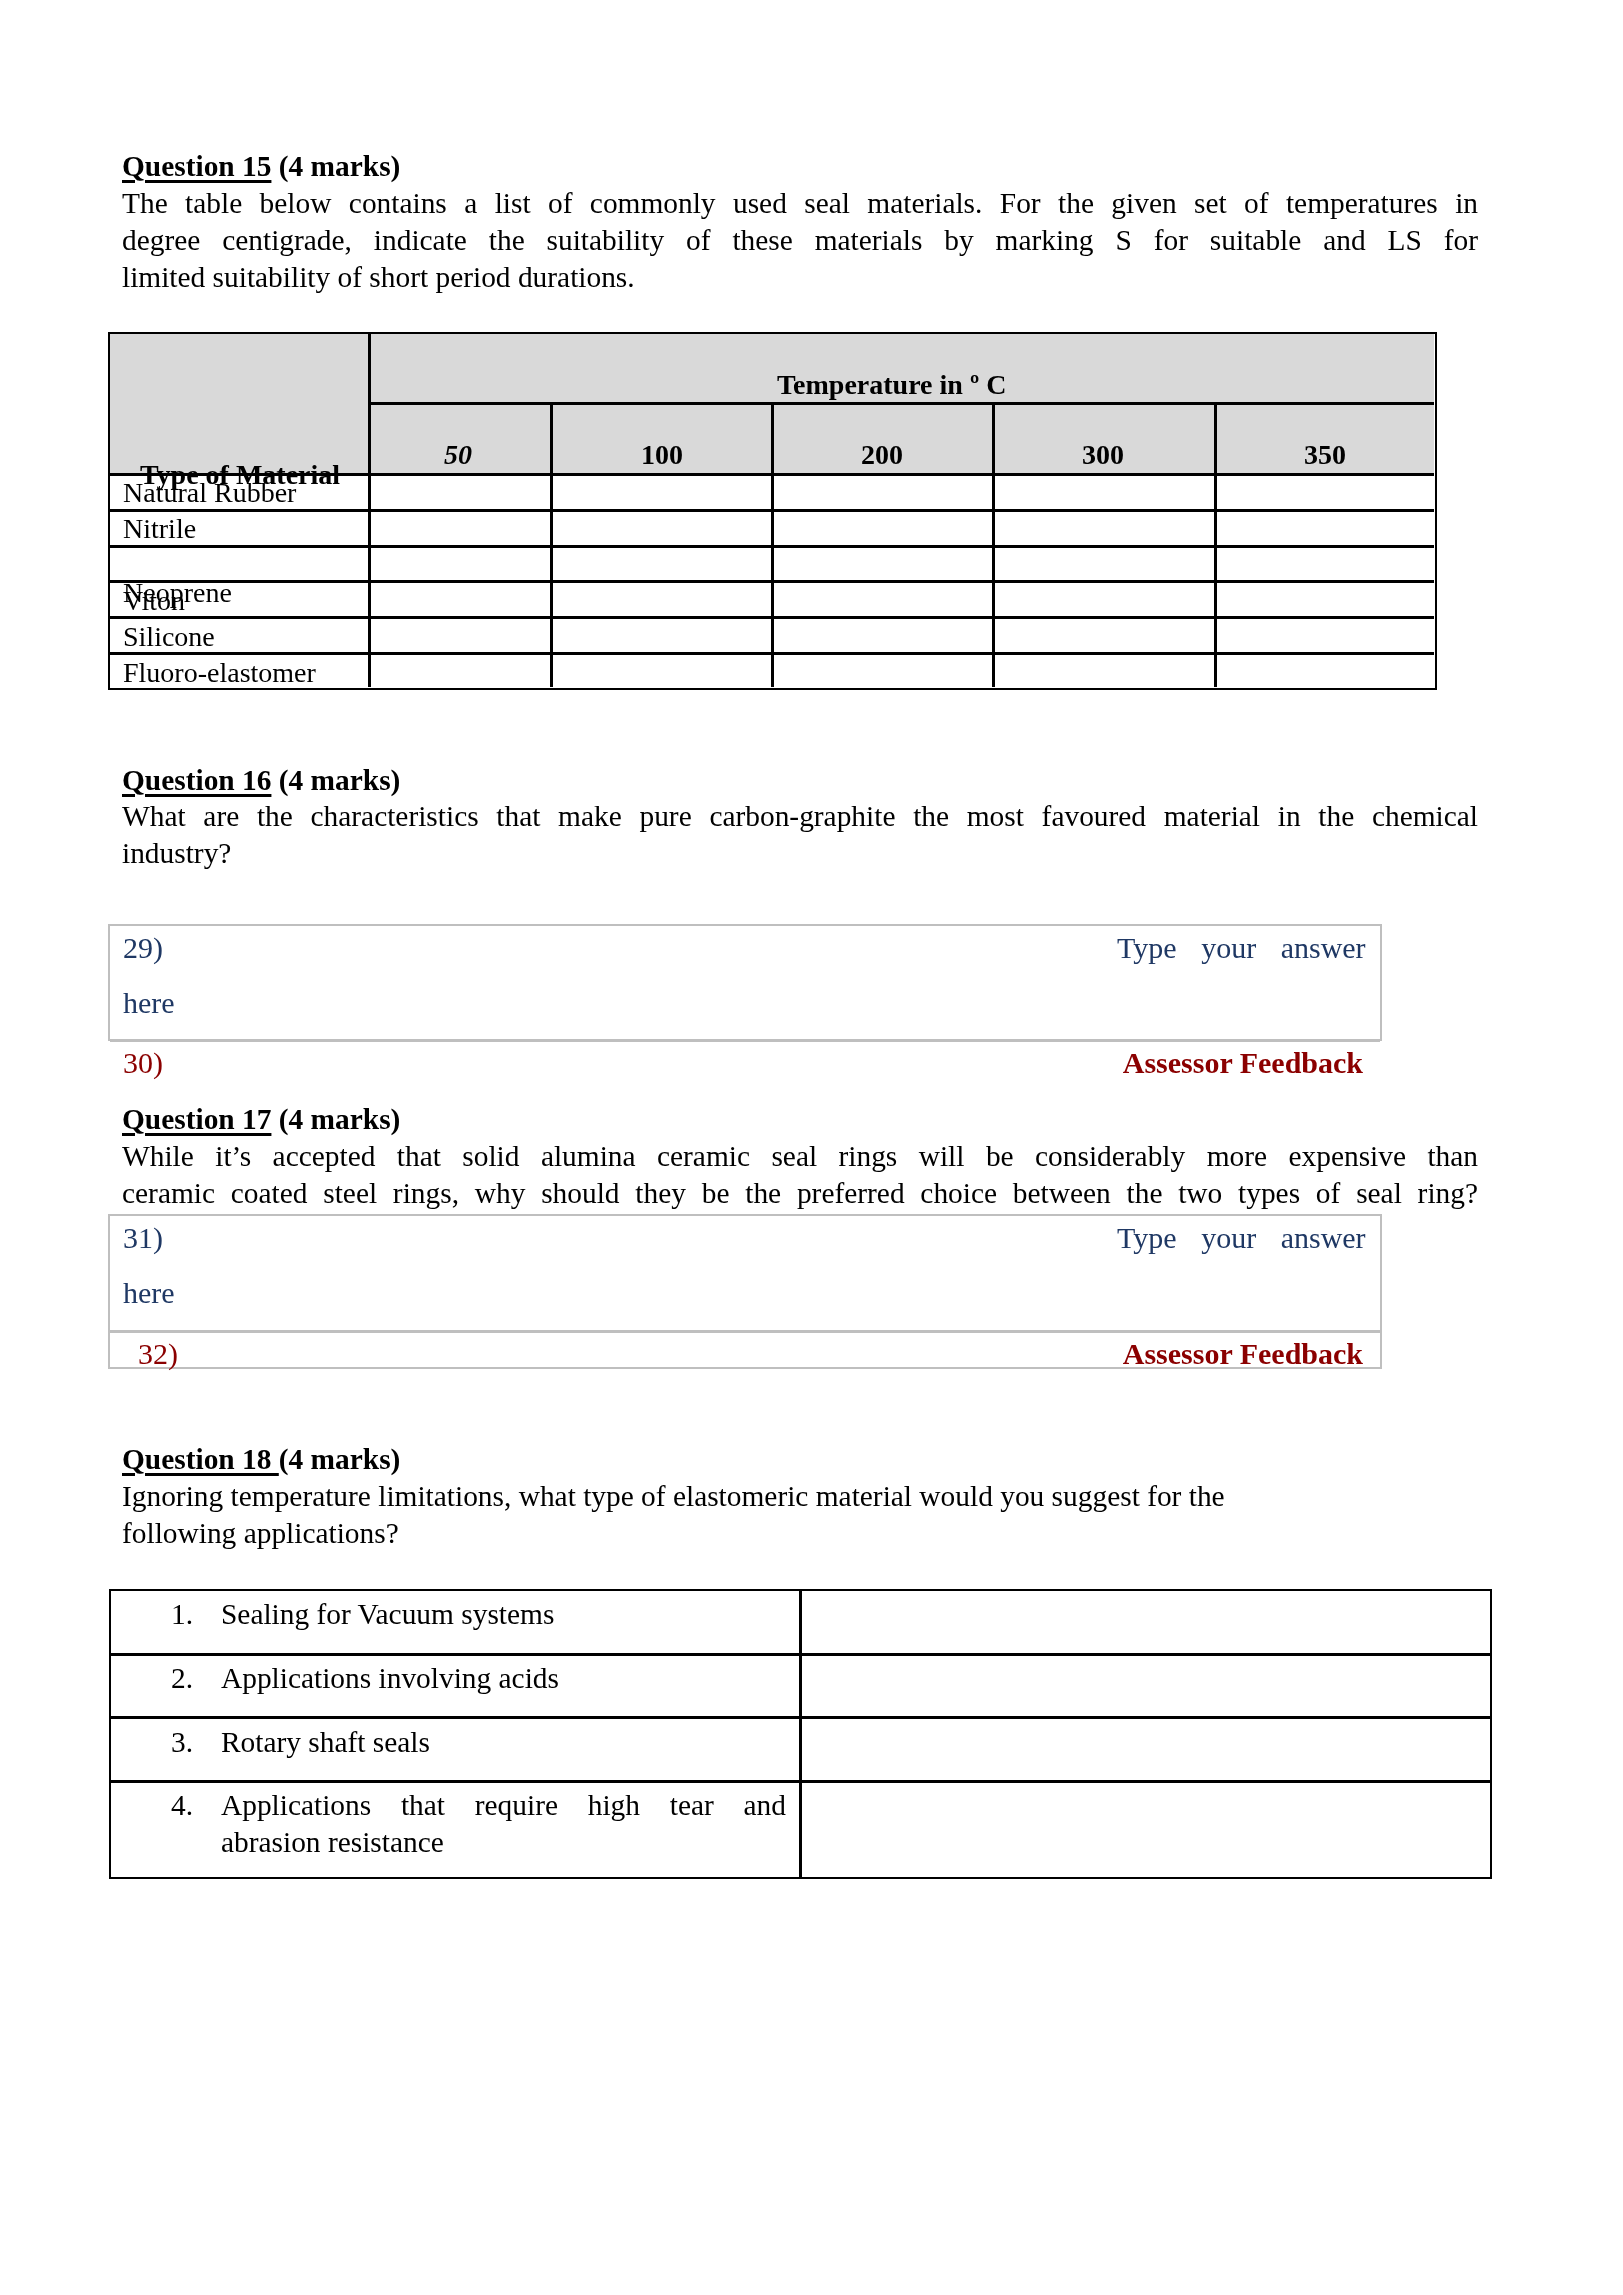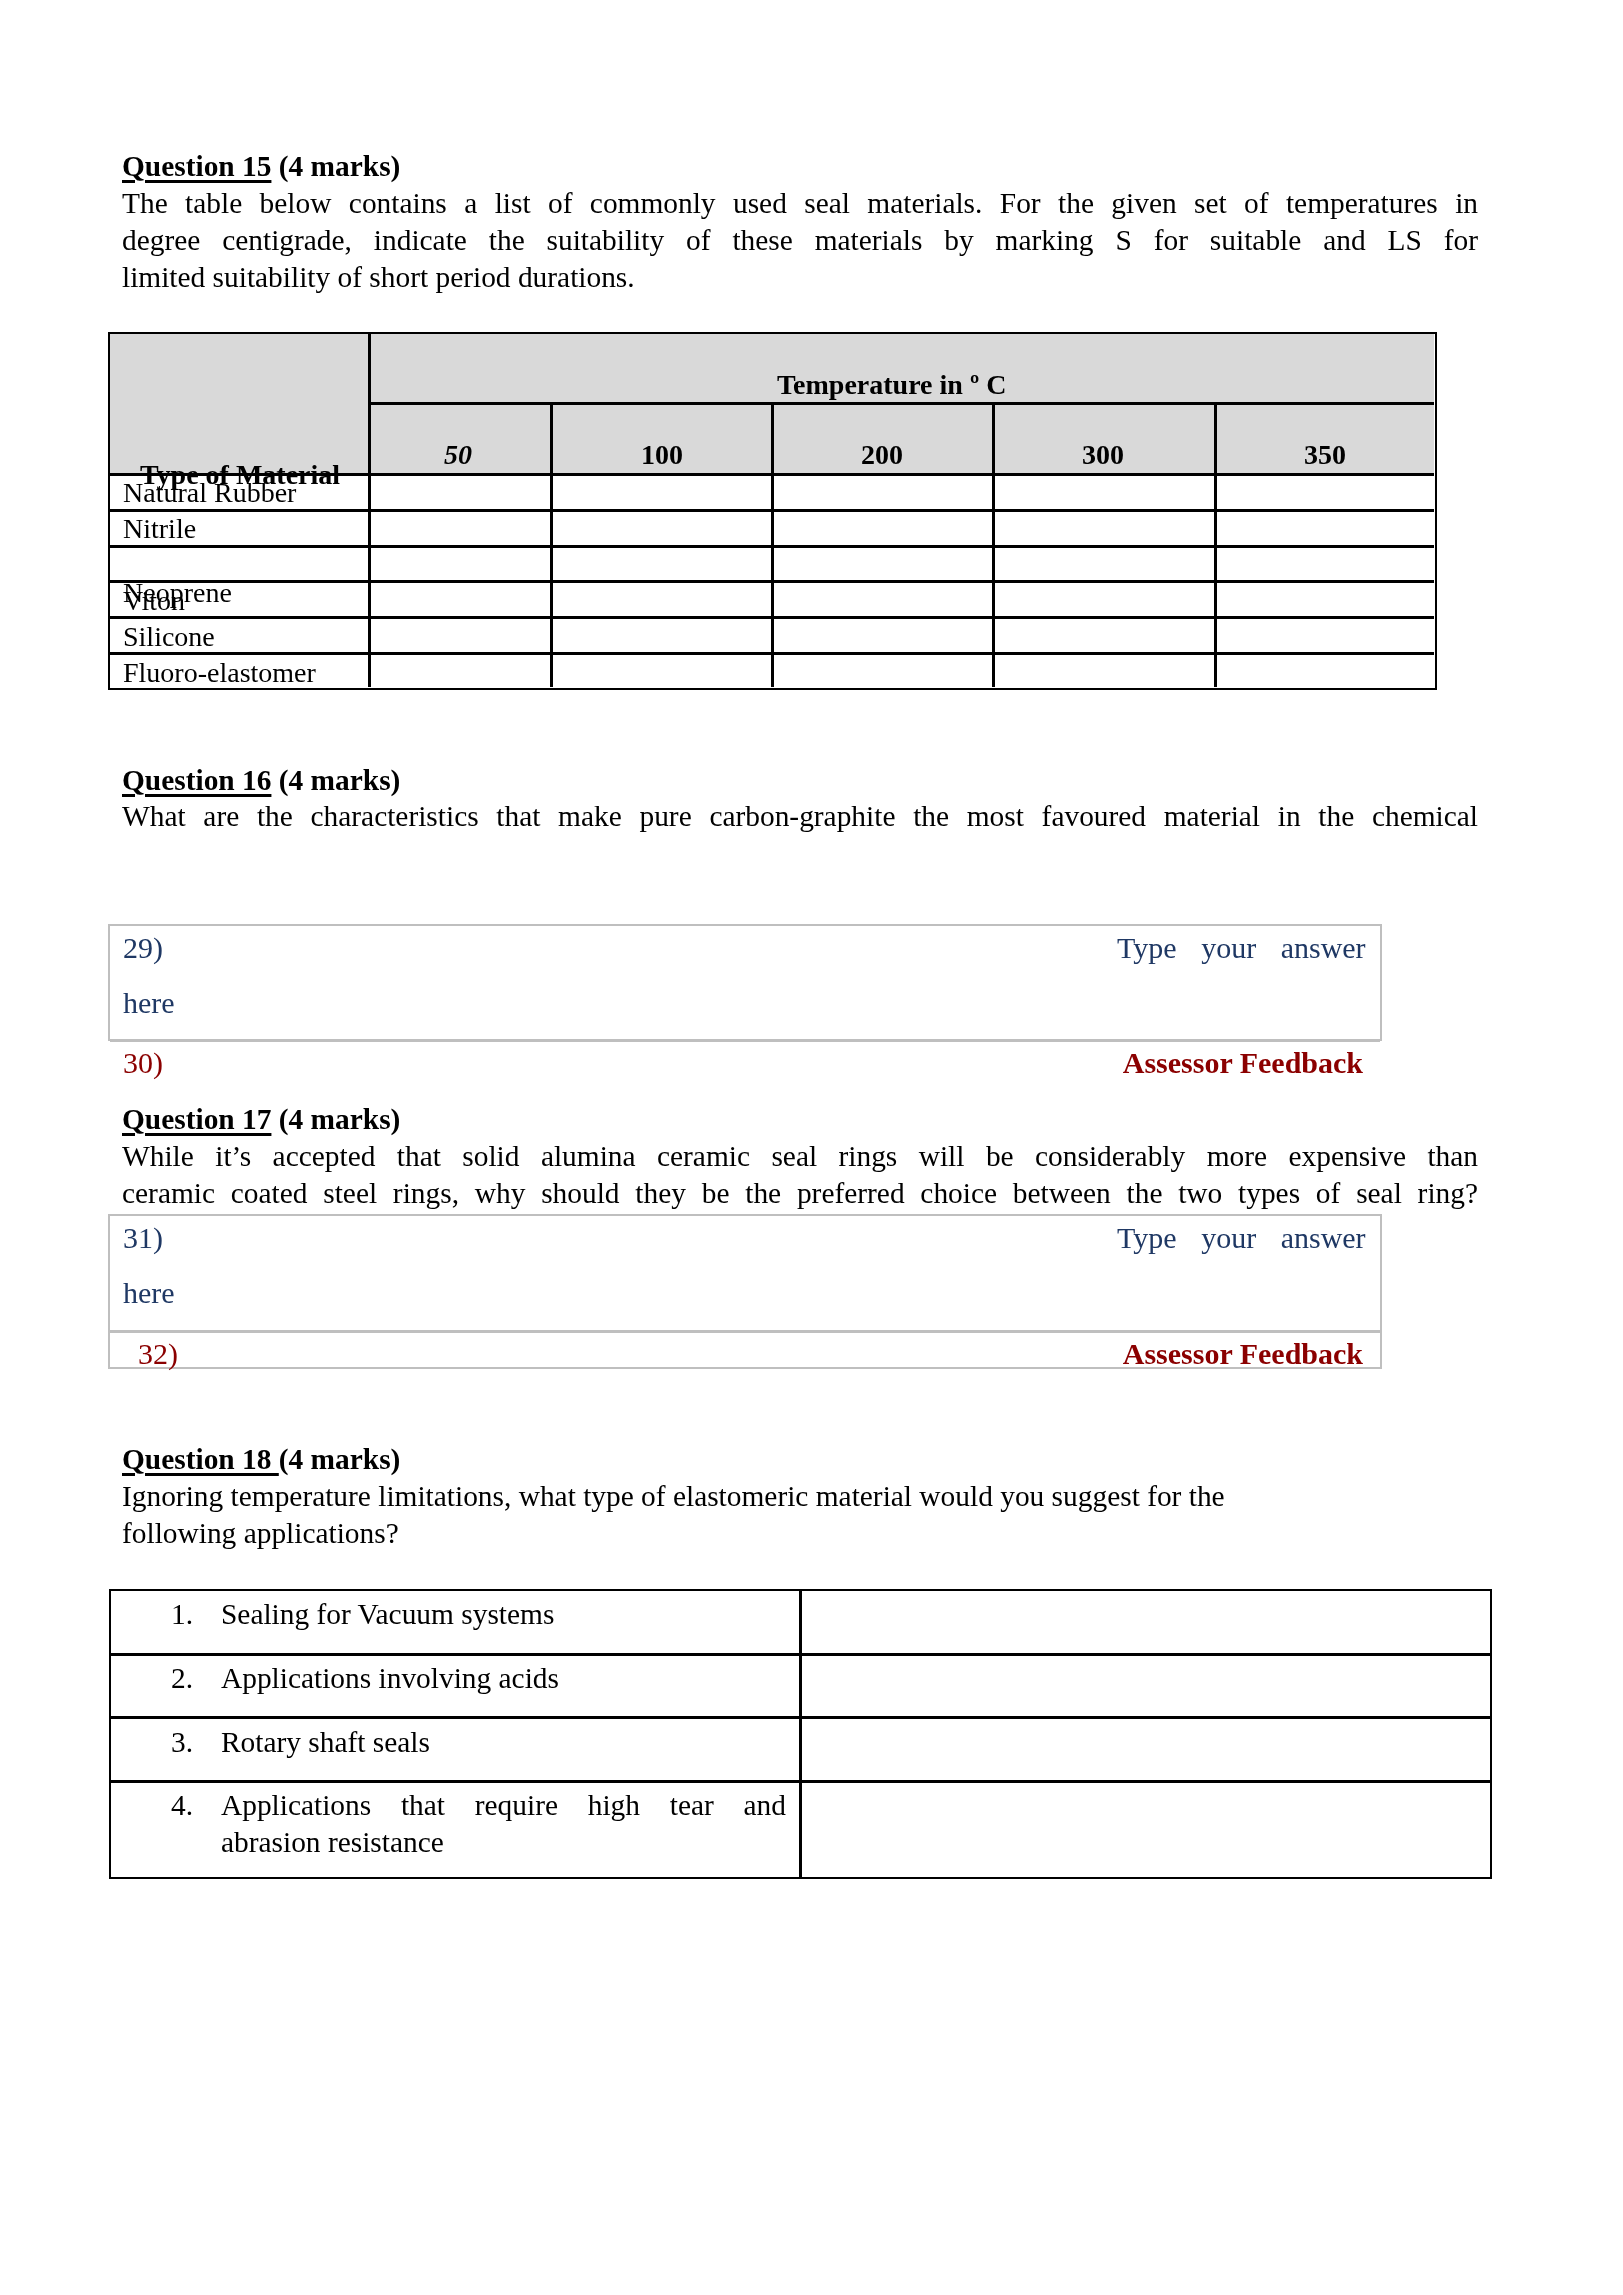--- a/index.html
+++ b/index.html
@@ -125,20 +125,21 @@
   <div class="cell" style="left:664px; top:321px; width:219px; height:32px;"></div>
   <div class="cell" style="left:885px; top:321px; width:219px; height:32px;"></div>
   <div class="cell" style="left:1107px; top:321px; width:217px; height:32px;"></div>
 </div>
 
 <div class="abs q-heading" style="left:122px; top:762px;">
   <span class="u">Question 16</span><span> (4 marks)</span>
 </div>
 <div class="abs q-text" style="left:122px; top:798px;">
   <span class="line just">What are the characteristics that make pure carbon-graphite the most favoured material in the chemical</span>
+  <span class="line">industry?</span>
 </div>
 
 <div class="abox" style="left:108px; top:924px; width:1274px; height:117px;">
   <div class="ans-num" style="left:13px; top:6.5px;">29)</div>
   <div class="ans-hint" style="right:14.4px; top:6.5px;">Type your answer</div>
   <div class="ans-here" style="left:13px; top:62px;">here</div>
   <div class="divider" style="top:113px;"></div>
   <div class="fb-num" style="left:13px; top:122px;">30)</div>
   <div class="fb-label" style="right:17px; top:122px;">Assessor Feedback</div>
 </div>

